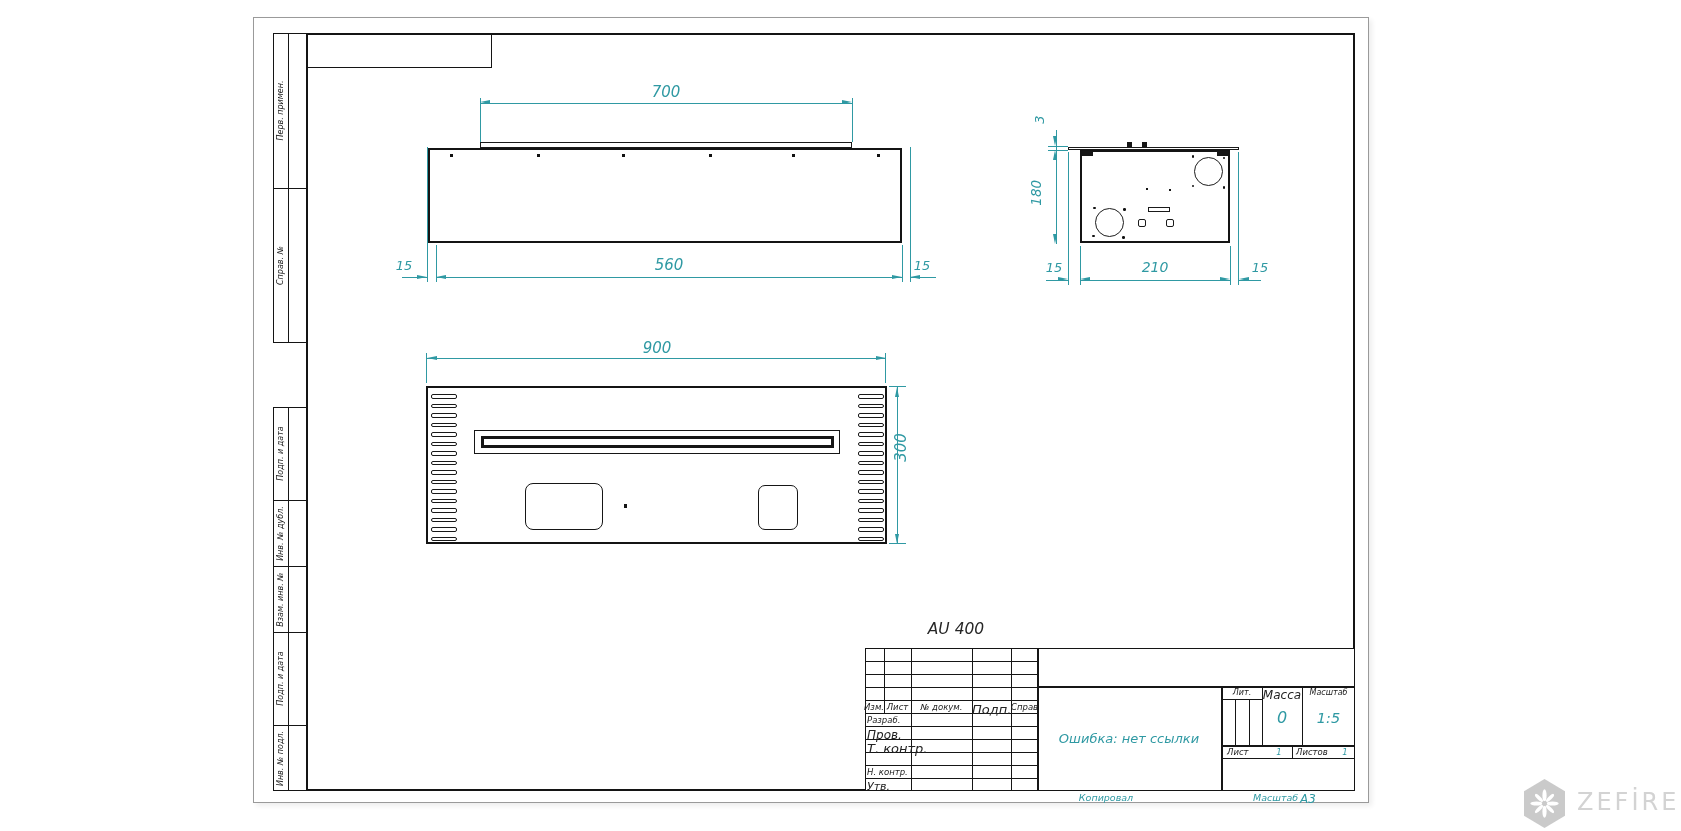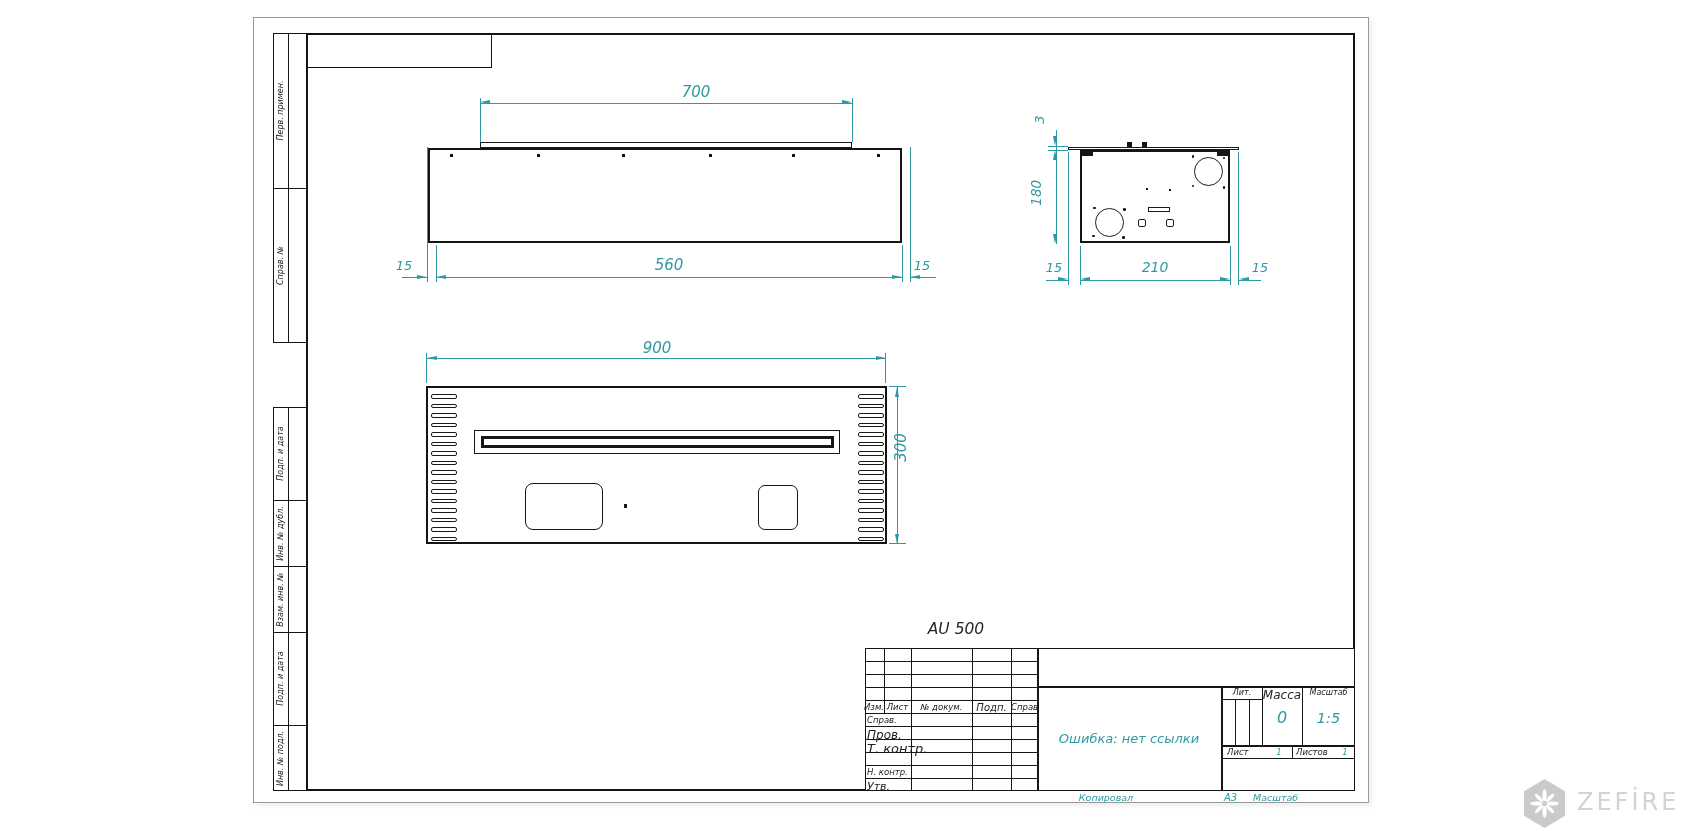--- a/index.html
+++ b/index.html
@@ -77,21 +77,21 @@
     <div class="sdot" style="left:622px;top:154px"></div>
     <div class="sdot" style="left:709px;top:154px"></div>
     <div class="sdot" style="left:792px;top:154px"></div>
     <div class="sdot" style="left:877px;top:154px"></div>
 
     <div class="vd" style="left:479.6px;top:98px;width:1px;height:44px"></div>
     <div class="vd" style="left:851.6px;top:98px;width:1px;height:44px"></div>
     <div class="vd" style="left:480px;top:102.6px;width:372px;height:1px"></div>
     <div class="arr arr-l" style="left:480px;top:100.2px"></div>
     <div class="arr arr-r" style="left:842px;top:100.2px"></div>
-    <div class="td ctr" style="left:675px;top:85px;width:42px;font-size:15px">700</div>
+    <div class="td ctr" style="left:645px;top:85px;width:42px;font-size:15px">700</div>
 
     <div class="vd" style="left:427px;top:147px;width:1px;height:135px"></div>
     <div class="vd" style="left:435.5px;top:245px;width:1px;height:37px"></div>
     <div class="vd" style="left:902px;top:245px;width:1px;height:37px"></div>
     <div class="vd" style="left:910.3px;top:147px;width:1px;height:135px"></div>
     <div class="vd" style="left:402px;top:277.2px;width:25px;height:1px"></div>
     <div class="vd" style="left:435.5px;top:277.2px;width:467px;height:1px"></div>
     <div class="vd" style="left:910.3px;top:277.2px;width:26px;height:1px"></div>
     <div class="arr arr-r" style="left:417px;top:274.8px"></div>
     <div class="arr arr-l" style="left:435.5px;top:274.8px"></div>
@@ -208,21 +208,21 @@
     <div class="vd" style="left:889px;top:386px;width:17px;height:1px"></div>
     <div class="vd" style="left:889px;top:543px;width:17px;height:1px"></div>
     <div class="vd" style="left:897px;top:386.5px;width:1px;height:157px"></div>
     <div class="arr arr-u" style="left:894.5px;top:386.5px"></div>
     <div class="arr arr-d" style="left:894.5px;top:533.5px"></div>
     <div class="rot abs" style="left:890px;top:428px;width:22px;height:38px">
         <span class="td" style="position:static;font-size:15px">300</span>
       </div>
   </div>
 
-  <div class="t ctr" style="left:926px;top:622px;width:60px;font-size:15.5px;color:#262626">AU 500</div>
+  <div class="t ctr" style="left:926px;top:622px;width:60px;font-size:15.5px;color:#262626">AU 400</div>
 
   <div>
     <div class="abs" style="left:865px;top:648px;width:490px;height:143px;border:1.8px solid #141414;background:#fff"></div>
 
     <div class="v" style="left:884px;top:648px;width:1px;height:65px"></div>
     <div class="v" style="left:911px;top:648px;width:1px;height:143px"></div>
     <div class="v" style="left:972px;top:648px;width:1px;height:143px"></div>
     <div class="v" style="left:1011px;top:648px;width:1px;height:143px"></div>
     <div class="v" style="left:1036.5px;top:648px;width:2px;height:143px"></div>
 
@@ -244,24 +244,24 @@
     <div class="v" style="left:1221px;top:699px;width:41px;height:1px"></div>
     <div class="v" style="left:1235px;top:699px;width:1px;height:46px"></div>
     <div class="v" style="left:1248.6px;top:699px;width:1px;height:46px"></div>
     <div class="v" style="left:1221px;top:745px;width:134px;height:1.5px"></div>
     <div class="v" style="left:1221px;top:758px;width:134px;height:1px"></div>
     <div class="v" style="left:1291.5px;top:745px;width:1px;height:13px"></div>
 
     <div class="t ctr" style="left:864px;top:703px;width:20px;font-size:8.5px">Изм.</div>
     <div class="t ctr" style="left:884px;top:703px;width:27px;font-size:8.5px">Лист</div>
     <div class="t ctr" style="left:911px;top:703px;width:61px;font-size:8.5px">№ докум.</div>
-    <div class="t ctr" style="left:972px;top:703px;width:39px;font-size:10px">Подп.</div>
+    <div class="t ctr" style="left:972px;top:703px;width:39px;font-size:13px">Подп.</div>
     <div class="t ctr" style="left:1011px;top:703px;width:26px;font-size:8.5px">Справ</div>
 
-    <div class="t" style="left:867px;top:716px;font-size:8.5px">Справ.</div>
+    <div class="t" style="left:867px;top:716px;font-size:8.5px">Разраб.</div>
     <div class="t" style="left:867px;top:729px;font-size:12px">Пров.</div>
     <div class="t" style="left:867px;top:742px;font-size:13px">Т. контр.</div>
     <div class="t" style="left:867px;top:755px;font-size:8.5px"></div>
     <div class="t" style="left:867px;top:768px;font-size:8.5px">Н. контр.</div>
     <div class="t" style="left:867px;top:781px;font-size:11px">Утв.</div>
 
     <div class="abs" style="left:1037px;top:686px;width:184px;height:105px;display:flex;align-items:center;justify-content:center">
       <span class="td" style="position:static;font-size:13px">Ошибка: нет ссылки</span>
     </div>
 
@@ -271,21 +271,21 @@
     <div class="td ctr" style="left:1262px;top:710px;width:40px;font-size:16px">0</div>
     <div class="td ctr" style="left:1302px;top:711px;width:53px;font-size:14.5px">1:5</div>
     <div class="t" style="left:1227px;top:748px;font-size:8.5px">Лист</div>
     <div class="td ctr" style="left:1272px;top:748px;width:14px;font-size:8.5px">1</div>
     <div class="t" style="left:1296px;top:748px;font-size:8.5px">Листов</div>
     <div class="td ctr" style="left:1338px;top:748px;width:14px;font-size:8.5px">1</div>
   </div>
 
   <div class="td ctr" style="left:1072px;top:793px;width:68px;font-size:9.5px">Копировал</div>
   <div class="td" style="left:1253px;top:793px;font-size:9.5px">Масштаб</div>
-  <div class="td" style="left:1224px;top:793px;font-size:10px">A3</div>
+  <div class="td" style="left:1300px;top:793px;font-size:12px">A3</div>
 
   <div class="abs" style="left:1521px;top:778px;width:170px;height:53px">
     <span style="position:absolute;left:0;top:0">
       <svg width="47" height="51" viewBox="0 0 47 51">
         <polygon points="23.5,1 44,13.2 44,37.8 23.5,50 3,37.8 3,13.2" fill="#cacaca"></polygon>
         <g fill="#ffffff">
           <ellipse cx="23.5" cy="17.5" rx="2.1" ry="6.2"></ellipse>
           <ellipse cx="23.5" cy="33.5" rx="2.1" ry="6.2"></ellipse>
           <ellipse cx="15.5" cy="25.5" rx="6.2" ry="2.1"></ellipse>
           <ellipse cx="31.5" cy="25.5" rx="6.2" ry="2.1"></ellipse>

